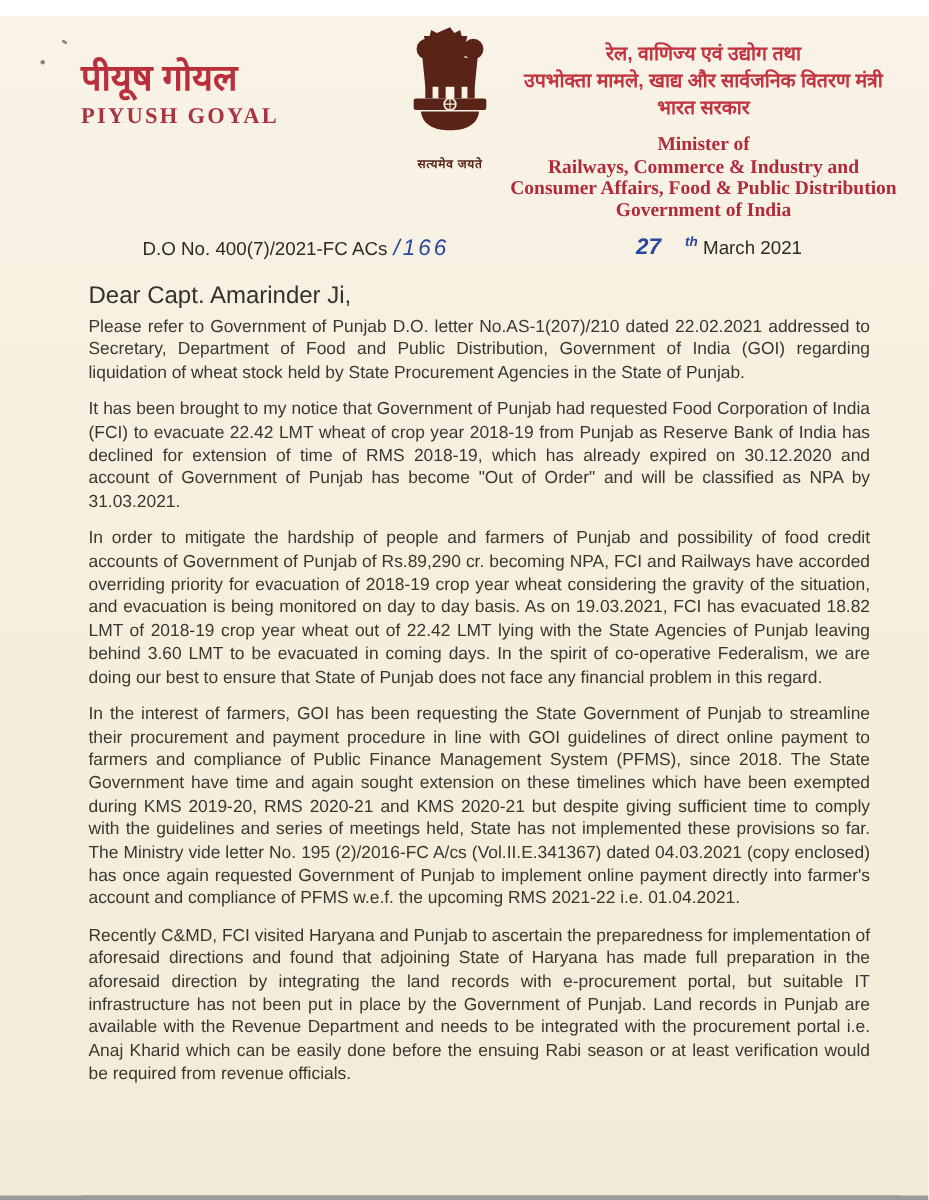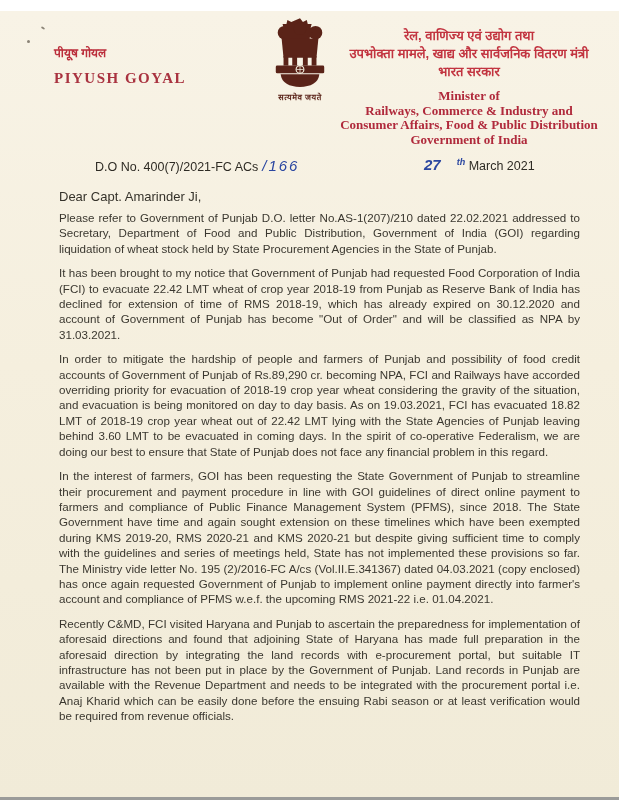--- a/index.html
+++ b/index.html
@@ -12,46 +12,46 @@
   .paper{
     position:absolute;left:0;top:11px;width:619px;height:789px;
     background:linear-gradient(180deg,#f8f3e6 0%,#f5efde 45%,#f1ebd8 100%);
   }
   .speck{position:absolute;background:#8a8376;border-radius:50%;}
   .speck.s1{left:27px;top:29px;width:3px;height:3px;}
   .speck.s2{left:41px;top:16px;width:4px;height:2px;transform:rotate(30deg);}
 
   
   .name-block{position:absolute;left:54px;top:30px;}
-  .name-hindi{font-size:12px;font-weight:bold;color:#bb2f3c;line-height:24px;}
+  .name-hindi{font-size:24px;font-weight:bold;color:#bb2f3c;line-height:24px;}
   .name-eng{
     margin-top:5px;font-family:"Liberation Serif", serif;font-weight:bold;
     font-size:15px;letter-spacing:1.5px;color:#a93340;
   }
   .emblem-wrap{position:absolute;left:264px;top:4px;width:72px;text-align:center;}
   .emblem-wrap svg{display:block;margin:0 auto;}
-  .motto{font-size:8px;color:#5a2318;font-weight:bold;margin-top:0px;letter-spacing:0.5px;}
+  .motto{font-size:8px;color:#5a2318;font-weight:bold;margin-top:12px;letter-spacing:0.5px;}
 
   .ministry-block{position:absolute;left:328px;top:16px;width:282px;text-align:center;}
   .ministry-hindi{color:#c23440;font-size:13px;font-weight:bold;line-height:18px;}
   .minister-eng{
     margin-top:8px;color:#b02a3c;font-family:"Liberation Serif", serif;
     font-weight:bold;font-size:13px;line-height:14.5px;
   }
 
   
   .do-line{position:absolute;left:95px;top:146px;font-size:12.5px;color:#2e2b24;}
   .hand{color:#2a46a0;font-style:italic;}
   .do-hand{font-size:15px;letter-spacing:2px;margin-left:4px;}
   .date-line{position:absolute;left:424px;top:145px;font-size:12.5px;color:#2e2b24;}
   .date-day{font-size:15px;font-weight:bold;}
   .date-sup{font-size:9px;vertical-align:super;font-weight:bold;padding-left:16px;}
 
   
-  .salutation{position:absolute;left:59px;top:178px;font-size:13px;color:#35322a;}
+  .salutation{position:absolute;left:59px;top:178px;font-size:16px;color:#35322a;}
   .body-text{
     position:absolute;left:59px;top:199px;width:521px;
     font-size:11.6px;line-height:15.4px;text-align:justify;color:#3a372f;
   }
   .body-text p{margin:0 0 9px 0;}
 
   
   .footer-rule{position:absolute;left:54px;top:786px;width:547px;height:2px;background:#a8503c;opacity:.75;border-radius:1px;}
   .photo-edge-bottom{position:absolute;left:0;bottom:0;width:619px;height:3px;background:#9b9b99;}
 </style>

